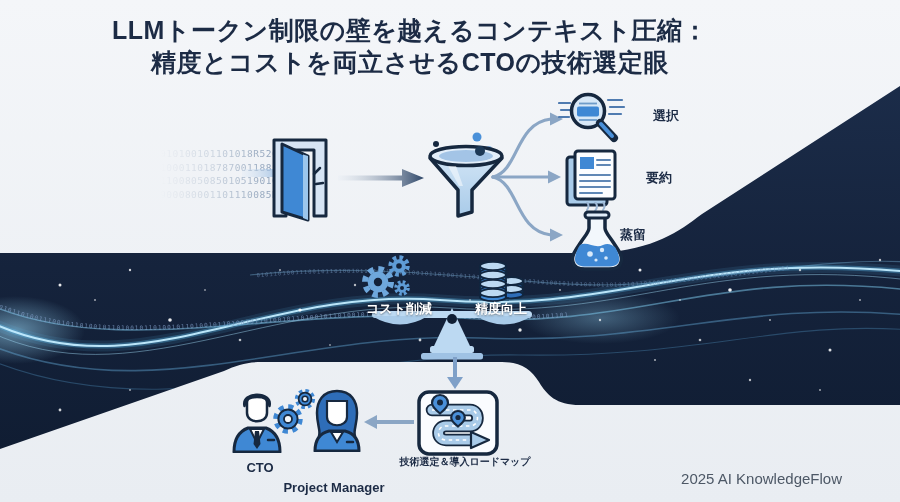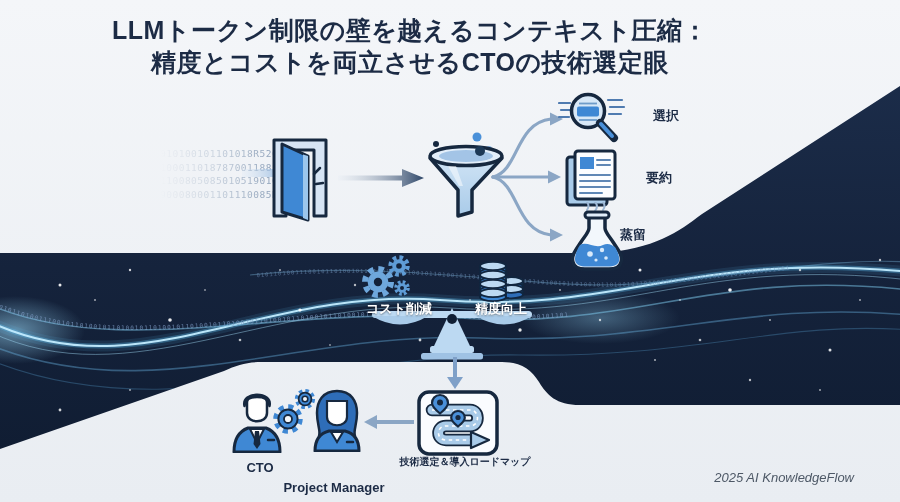--- a/index.html
+++ b/index.html
@@ -21,21 +21,21 @@
   .lbl-w{color:#ffffff;text-shadow:0 1px 2px rgba(0,0,0,.45);}
   .lbl-sm{font-size:10px;}
   #binary-block{
     left:160px;top:147px;width:186px;
     font-family:"DejaVu Sans Mono","Liberation Mono",monospace;
     font-size:9.5px;line-height:13.5px;color:#7d93af;letter-spacing:.5px;
     -webkit-mask-image:linear-gradient(90deg,transparent 0%,rgba(0,0,0,.3) 28%,#000 70%);
     mask-image:linear-gradient(90deg,transparent 0%,rgba(0,0,0,.3) 28%,#000 70%);
   }
   #credit{
-    position:absolute;right:46px;top:470px;font-size:13px;color:#4d5866;font-style:italic;
+    position:absolute;right:58px;top:470px;font-size:15px;color:#4d5866;
   }
 </style>
 </head>
 <body>
 
 <div id="stage">
 
   <svg class="abs" style="left:0;top:0" width="900" height="502" viewBox="0 0 900 502">
     <defs>
       <linearGradient id="bandGrad" x1="0" y1="0" x2="0" y2="1">

